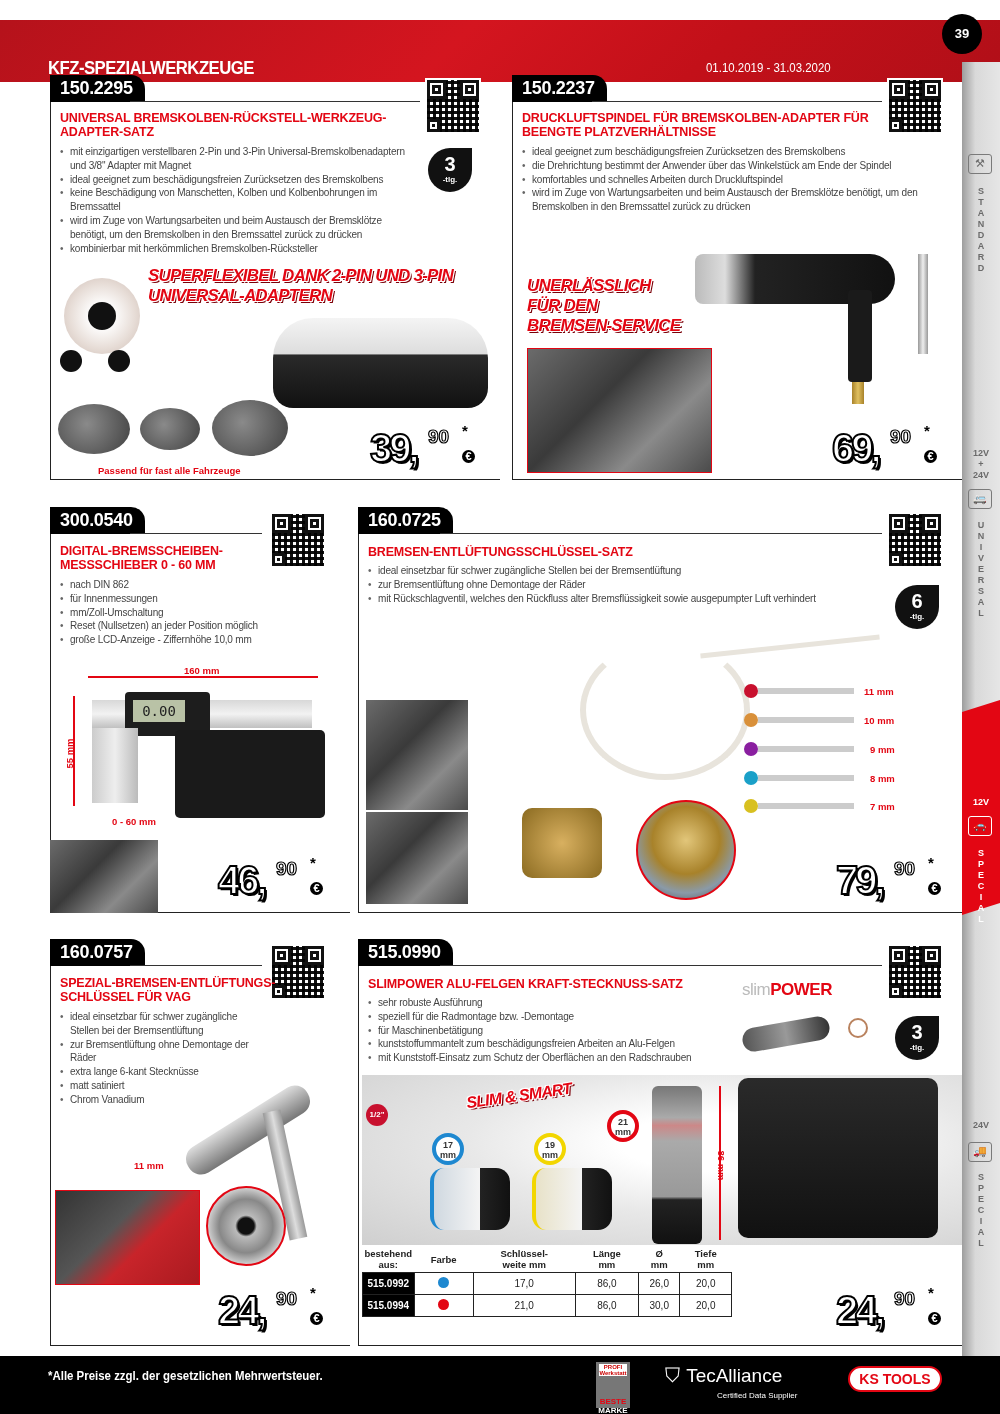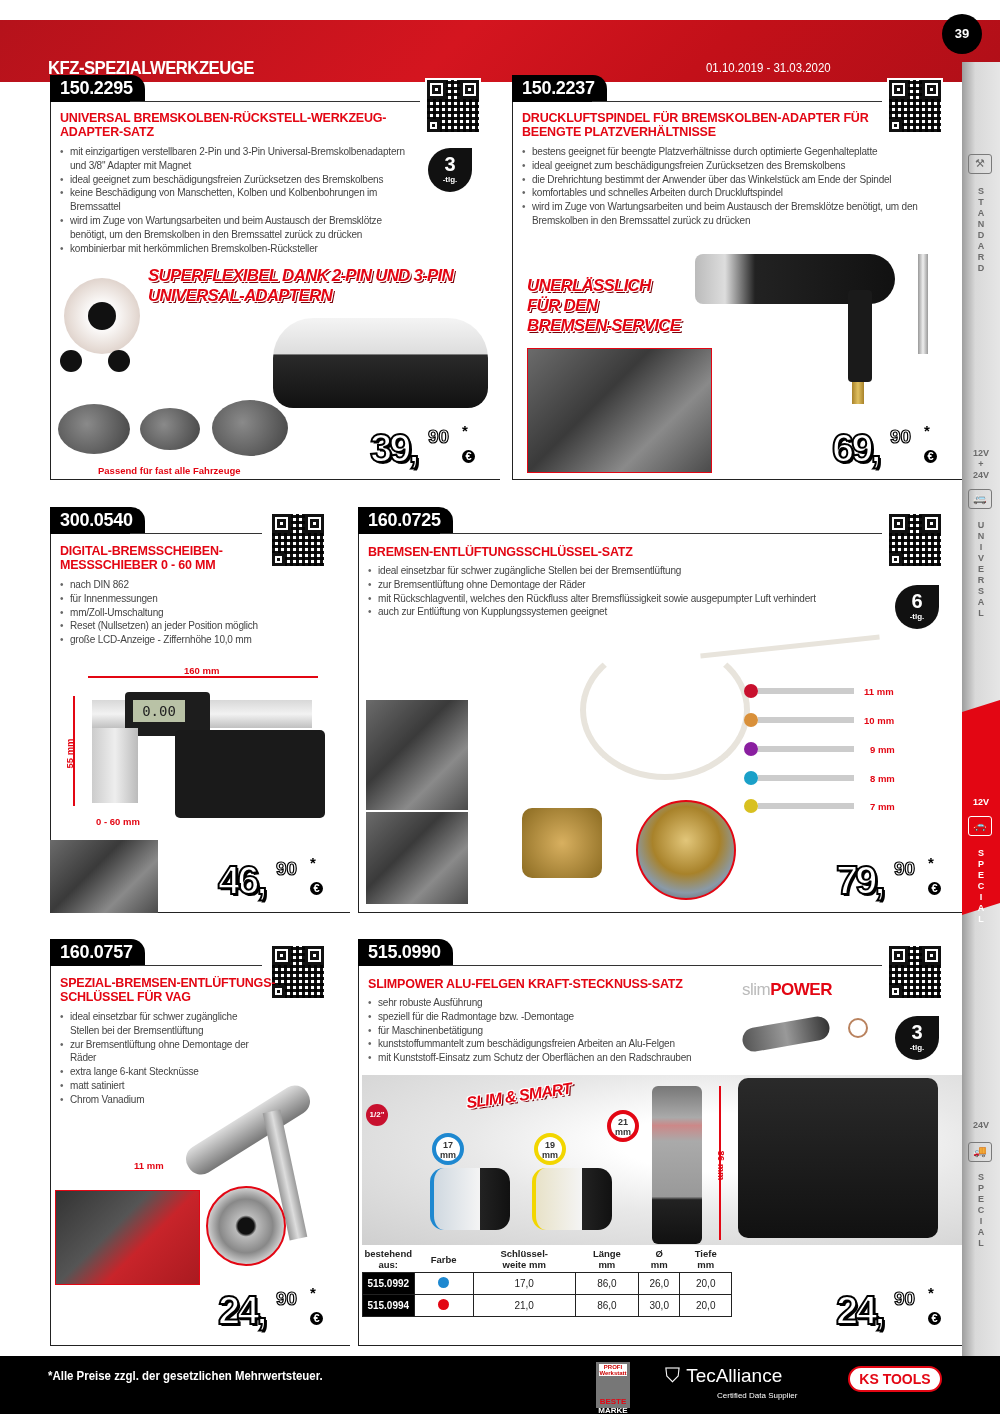--- a/index.html
+++ b/index.html
@@ -173,21 +173,20 @@
 <div class="art-tab" style="left:512px;top:75px;">150.2237</div>
 <div class="rule" style="left:592px;top:101px;width:290px;"></div>
 <div class="qr" style="left:887px;top:78px;">
     <span class="qr-c"></span>
   </div>
 <div class="ptitle" style="left:522px;top:111px;">
   <div>DRUCKLUFTSPINDEL FÜR BREMSKOLBEN-ADAPTER FÜR</div>
   <div>BEENGTE PLATZVERHÄLTNISSE</div>
 </div>
 <ul class="bullets" style="left:522px;top:145px;width:420px;">
-  <li>bestens geeignet für beengte Platzverhältnisse durch optimierte Gegenhalteplatte</li>
   <li>ideal geeignet zum beschädigungsfreien Zurücksetzen des Bremskolbens</li>
   <li>die Drehrichtung bestimmt der Anwender über das Winkelstück am Ende der Spindel</li>
   <li>komfortables und schnelles Arbeiten durch Druckluftspindel</li>
   <li>wird im Zuge von Wartungsarbeiten und beim Austausch der Bremsklötze benötigt, um den Bremskolben in den Bremssattel zurück zu drücken</li>
 </ul>
 <div class="promo" style="left:527px;top:276px;">
   <div>UNERLÄSSLICH</div>
   <div>FÜR DEN</div>
   <div>BREMSEN-SERVICE</div>
 </div>
@@ -217,21 +216,21 @@
   <li>nach DIN 862</li>
   <li>für Innenmessungen</li>
   <li>mm/Zoll-Umschaltung</li>
   <li>Reset (Nullsetzen) an jeder Position möglich</li>
   <li>große LCD-Anzeige - Ziffernhöhe 10,0 mm</li>
 </ul>
 <div class="label-red" style="left:184px;top:665px;">160 mm</div>
 <div class="img" style="left:88px;top:676px;width:230px;height:2px;background:#e30613;"></div>
 <div class="label-red" style="left:54px;top:748px;transform:rotate(-90deg);">55 mm</div>
 <div class="img" style="left:73px;top:696px;width:2px;height:110px;background:#e30613;"></div>
-<div class="label-red" style="left:96px;top:816px;">0 - 60 mm</div>
+<div class="label-red" style="left:112px;top:816px;">0 - 60 mm</div>
 <div class="img" style="left:92px;top:700px;width:220px;height:28px;background:linear-gradient(180deg,#d8d8d8,#f2f2f2,#c0c0c0);"></div>
 <div class="img" style="left:125px;top:692px;width:85px;height:44px;background:#1d1d1d;border-radius:4px;">
   <div style="position:absolute;left:8px;top:8px;width:52px;height:22px;background:#b9c2a6;font-family:'DejaVu Sans Mono',monospace;font-size:14px;color:#222;text-align:center;line-height:22px;">0.00</div>
 </div>
 <div class="img" style="left:92px;top:728px;width:46px;height:75px;background:linear-gradient(90deg,#ccc,#eee,#bbb);"></div>
 <div class="img" style="left:175px;top:730px;width:150px;height:88px;background:#1a1a1a;border-radius:5px;"></div>
 <div class="img gray-photo" style="left:50px;top:840px;width:108px;height:73px;"></div>
 <div class="price" style="left:218px;top:860px;">
   <span class="big">46,</span>
   <span class="cents" style="left:58px;">90</span>
@@ -243,21 +242,20 @@
 <div class="art-tab" style="left:358px;top:507px;">160.0725</div>
 <div class="rule" style="left:440px;top:533px;width:442px;"></div>
 <div class="qr" style="left:887px;top:512px;">
     <span class="qr-c"></span>
   </div>
 <div class="ptitle" style="left:368px;top:545px;">BREMSEN-ENTLÜFTUNGSSCHLÜSSEL-SATZ</div>
 <ul class="bullets" style="left:368px;top:564px;width:500px;">
   <li>ideal einsetzbar für schwer zugängliche Stellen bei der Bremsentlüftung</li>
   <li>zur Bremsentlüftung ohne Demontage der Räder</li>
   <li>mit Rückschlagventil, welches den Rückfluss alter Bremsflüssigkeit sowie ausgepumpter Luft verhindert</li>
-  <li>auch zur Entlüftung von Kupplungssystemen geeignet</li>
 </ul>
 <div class="pieces" style="left:895px;top:585px;">
   <span class="n">6</span>
   <span class="t">-tlg.</span>
 </div>
 <div class="img" style="left:580px;top:640px;width:170px;height:140px;border:6px solid #e8e4dc;border-radius:50%;border-top-color:transparent;"></div>
 <div class="img" style="left:700px;top:644px;width:180px;height:5px;background:#e8e4dc;transform:rotate(-6deg);"></div>
 <div class="img gray-photo" style="left:366px;top:700px;width:102px;height:110px;"></div>
 <div class="img gray-photo" style="left:366px;top:812px;width:102px;height:92px;"></div>
 <div class="img" style="left:522px;top:808px;width:80px;height:70px;background:radial-gradient(circle,#d8b060,#8a6a20);border-radius:10px;"></div>

